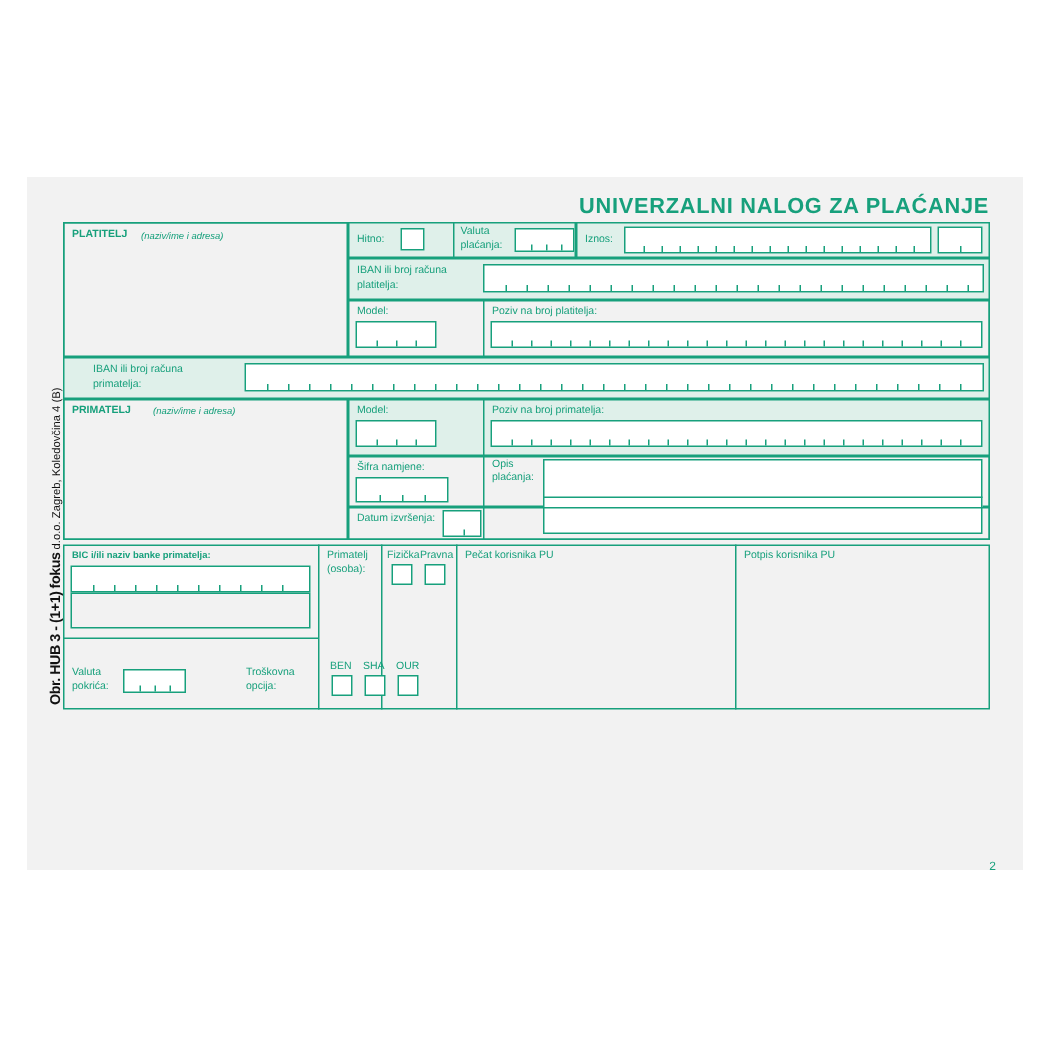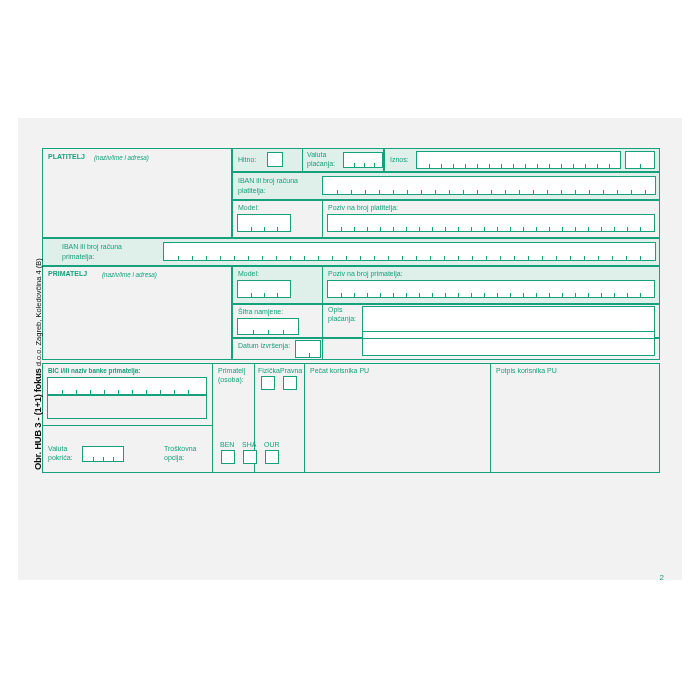--- a/index.html
+++ b/index.html
@@ -107,20 +107,21 @@
     font-size: 6.3px;
   }
 </style>
 </head>
 <body>
 
 <div class="page">
 
   <div class="form-sheet">
 
+    <div class="title" style="left:368px; top:12px;">UNIVERZALNI  NALOG ZA PLAĆANJE</div>
 
     <div class="box" style="left:24px; top:30px; width:618px; height:212px;"></div>
 
     <div class="box" style="left:24px; top:30px; width:190px; height:90px;"></div>
     <div class="t bold" style="left:30px; top:35px;">PLATITELJ</div>
     <div class="t ital sub" style="left:76px; top:36px;">(naziv/ime i adresa)</div>
 
     <div class="box fill" style="left:214px; top:30px; width:92px; height:24px;"></div>
     <div class="t" style="left:220px; top:38px;">Hitno:</div>
     <div class="box white" style="left:249px; top:34px; width:16px; height:15px;"></div>

